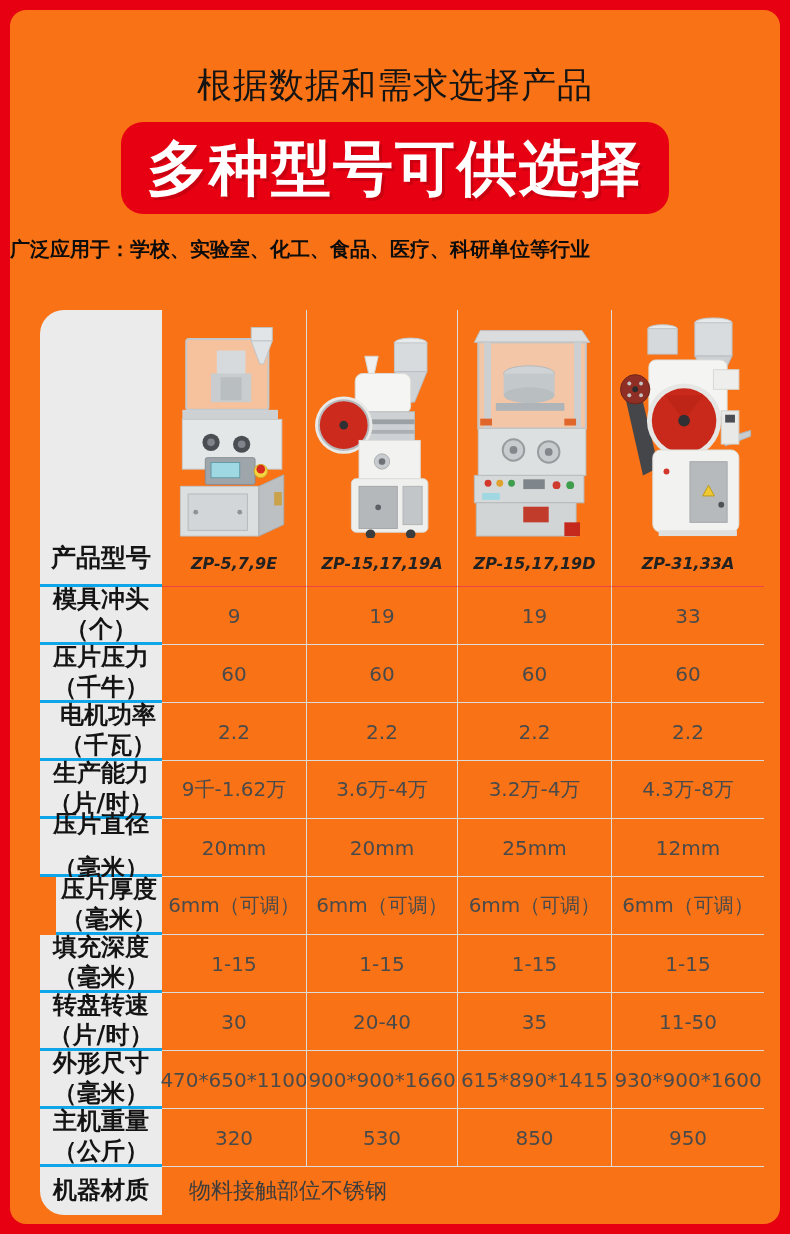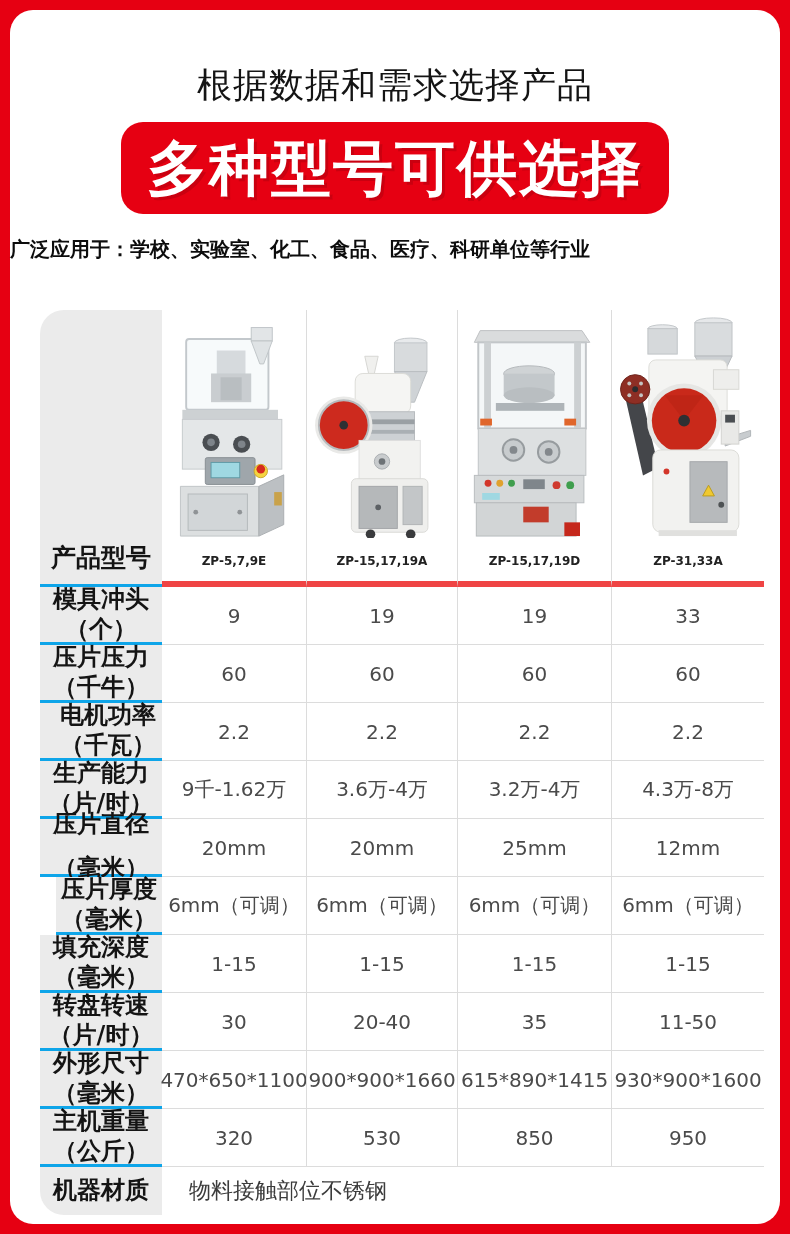--- a/index.html
+++ b/index.html
@@ -4,21 +4,21 @@
 <style>
   * { box-sizing: border-box; }
   html, body { margin: 0; padding: 0; background: #fff; }
   .page {
     position: relative; width: 790px; height: 1234px;
     background: #e60012; overflow: hidden;
     font-family: "DejaVu Sans", "Liberation Sans", sans-serif;
   }
   .inner {
     position: absolute; left: 10px; top: 10px; right: 10px; bottom: 10px;
-    background: #ffffff; border-radius: 23px;
+    background: #f97316; border-radius: 16px;
   }
   .title {
     position: absolute; top: 52px; left: 0; width: 100%;
     margin: 0; text-align: center;
     font-size: 35px; font-weight: 500; color: #141414; letter-spacing: 1px;
   }
   .banner {
     position: absolute; top: 112px; left: 50%; transform: translateX(-50%);
     background: #e60012; border-radius: 22px; padding: 10px 26px;
     white-space: nowrap;
@@ -48,22 +48,22 @@
     border-top-left-radius: 24px;
     justify-content: flex-end; padding-bottom: 11px; font-size: 25px;
   }
   .lbl-last { border-bottom: none; border-bottom-left-radius: 24px; }
   .img-cell {
     display: flex; align-items: flex-end; justify-content: center;
     padding-bottom: 2px; overflow: hidden;
   }
   .model-cell {
     display: flex; align-items: center; justify-content: center;
-    font-weight: 700; font-size: 12px; color: #222222;
-    border-bottom: 6px solid #ef4444; white-space: nowrap;
+    font-weight: 700; font-size: 16px; color: #222222;
+    border-bottom: 1px solid #ef4444; white-space: nowrap; font-style: italic;
   }
   .data-cell {
     display: flex; align-items: center; justify-content: center;
     font-size: 20px; color: #4a4a4a;
     border-bottom: 1px solid #dcdcdc; white-space: nowrap;
   }
   .vline { border-left: 1px solid #dcdcdc; }
   .footer-value {
     display: flex; align-items: center; padding-left: 27px;
     font-size: 22px; color: #3c3c3c;

